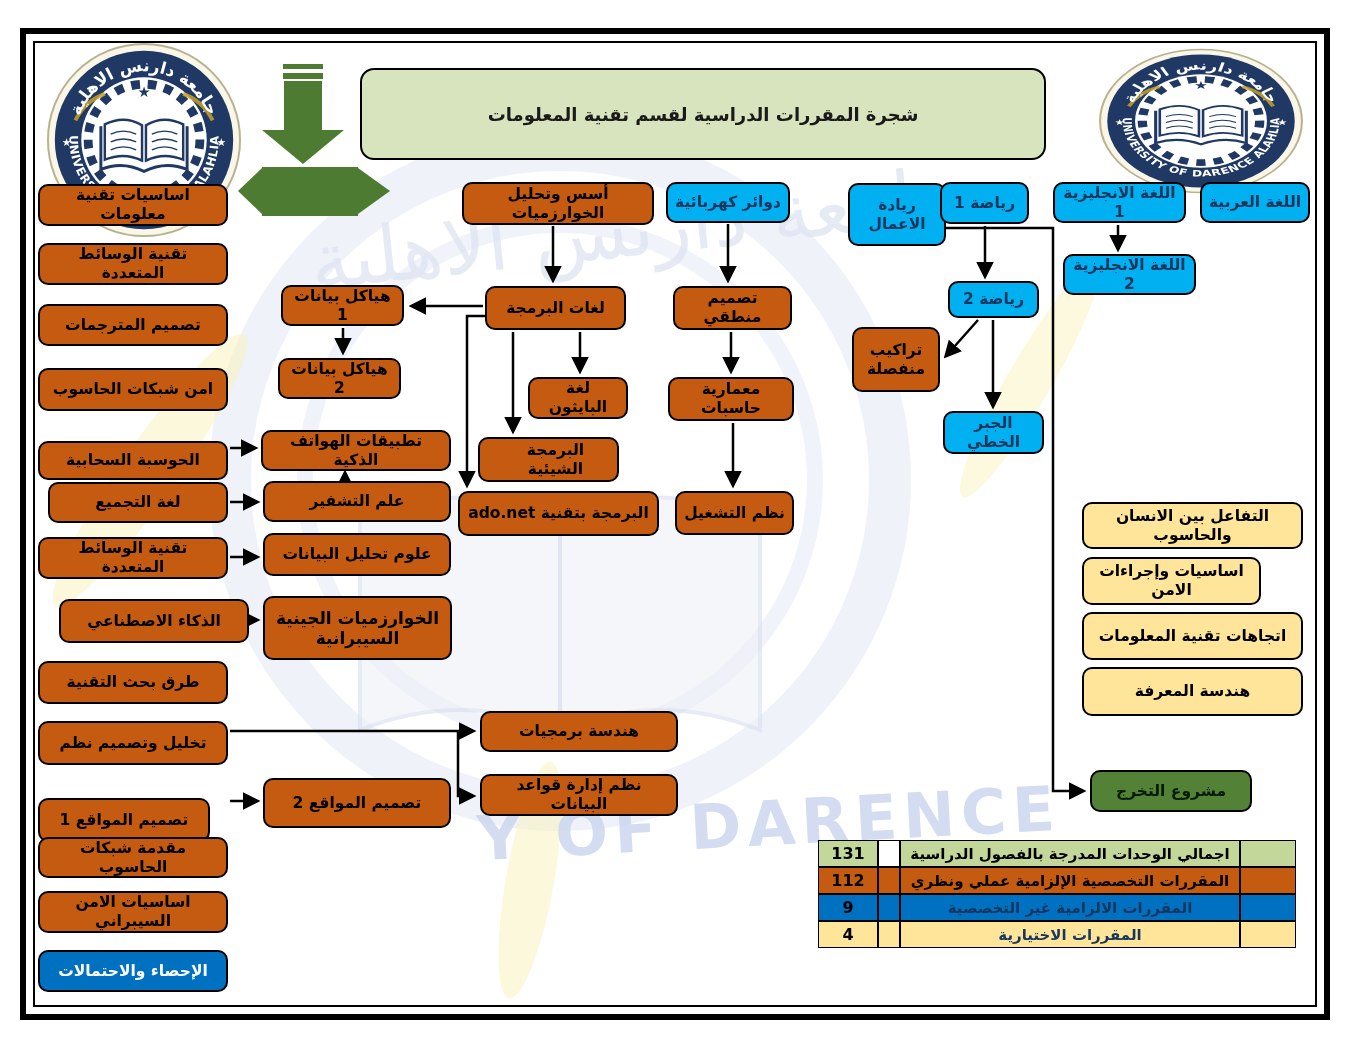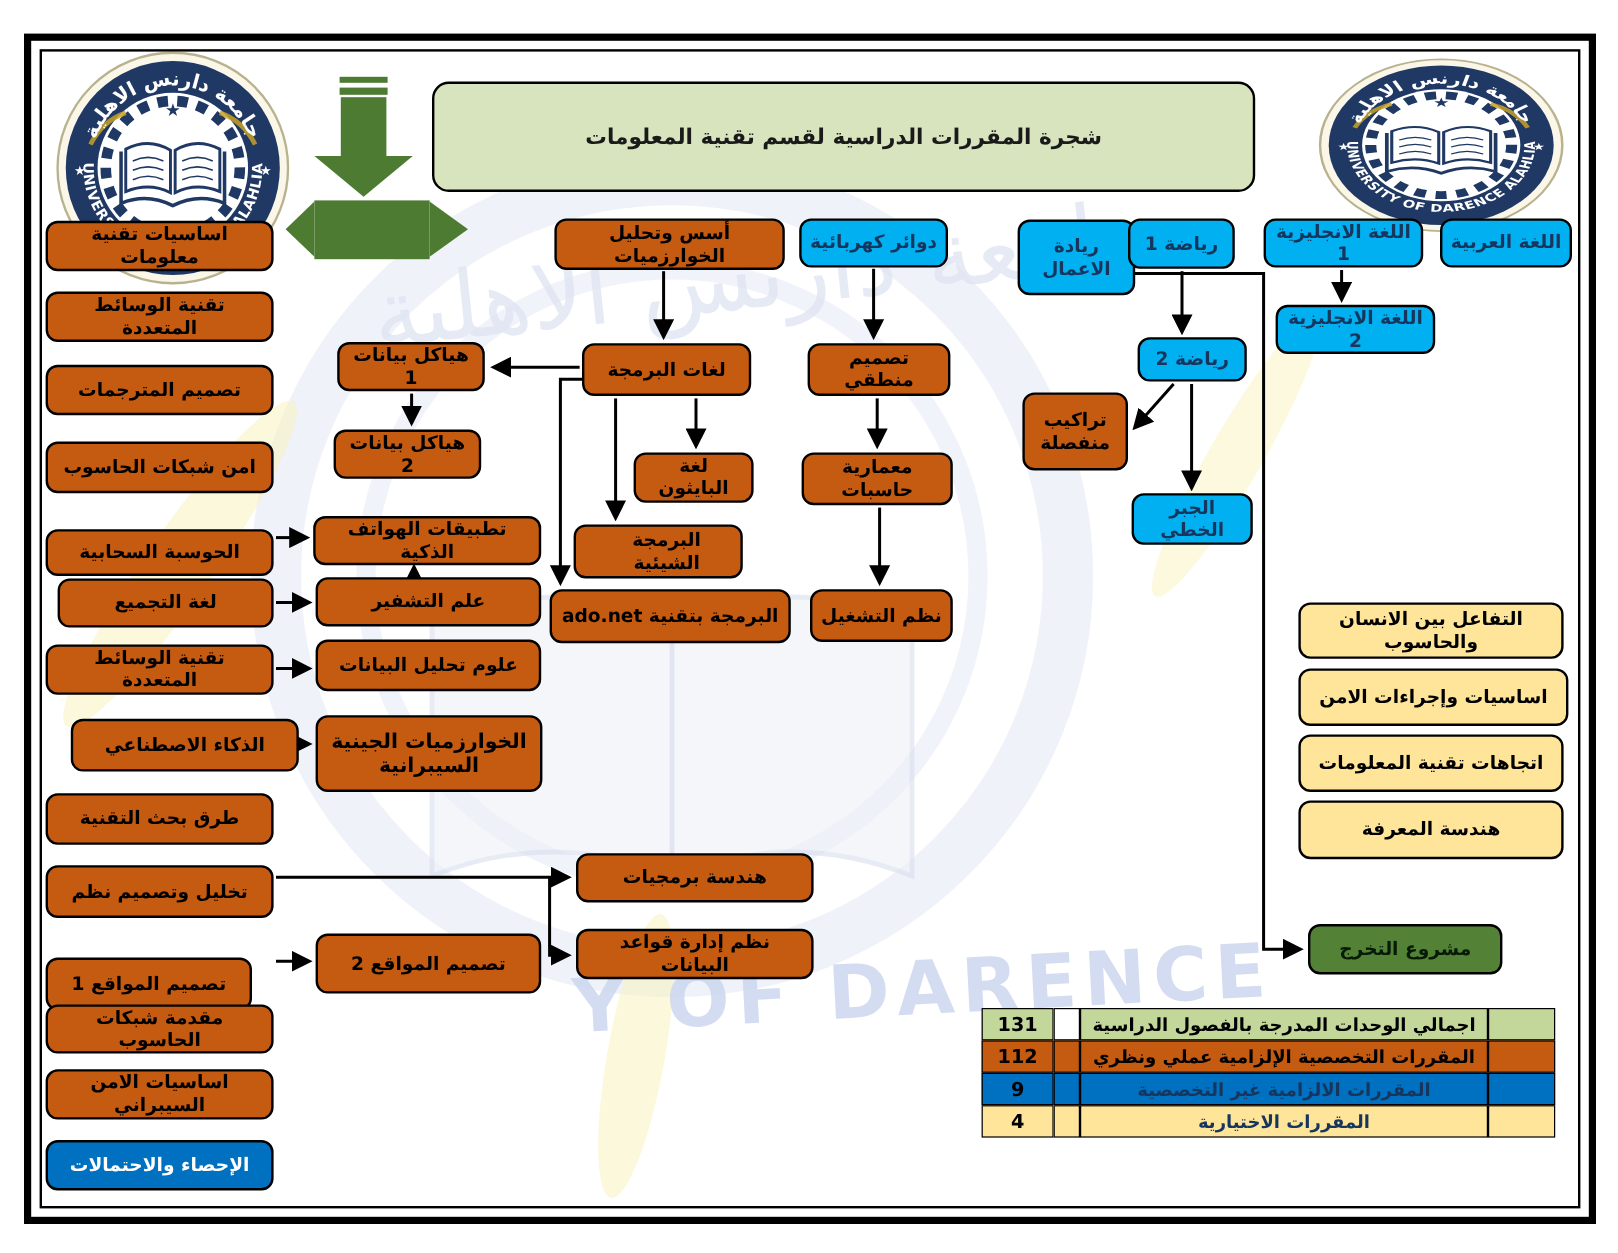--- a/index.html
+++ b/index.html
@@ -185,21 +185,21 @@
       <div class="node specialized" style="left: 263px; top: 778px; width: 188px; height: 50px;">تصميم المواقع 2</div>
       <div class="node general" style="left: 848px; top: 183px; width: 98px; height: 63px;">ريادة الاعمال</div>
       <div class="node general" style="left: 940px; top: 182px; width: 89px; height: 42px;">رياضة 1</div>
       <div class="node general" style="left: 1053px; top: 182px; width: 133px; height: 41px;">اللغة الانجليزية 1</div>
       <div class="node general" style="left: 1200px; top: 182px; width: 110px; height: 41px;">اللغة العربية</div>
       <div class="node general" style="left: 1063px; top: 254px; width: 133px; height: 41px;">اللغة الانجليزية 2</div>
       <div class="node general" style="left: 948px; top: 281px; width: 91px; height: 37px;">رياضة 2</div>
       <div class="node specialized" style="left: 852px; top: 327px; width: 88px; height: 65px;">تراكيب منفصلة</div>
       <div class="node general" style="left: 943px; top: 411px; width: 101px; height: 43px;">الجبر الخطي</div>
       <div class="node elective" style="left: 1082px; top: 502px; width: 221px; height: 47px;">التفاعل بين الانسان والحاسوب</div>
-      <div class="node elective" style="left: 1082px; top: 557px; width: 225px; height: 48px;">اساسيات وإجراءات الامن</div>
+      <div class="node elective" style="left: 1082px; top: 557px; width: 179px; height: 48px;">اساسيات وإجراءات الامن</div>
       <div class="node elective" style="left: 1082px; top: 612px; width: 221px; height: 48px;">اتجاهات تقنية المعلومات</div>
       <div class="node elective" style="left: 1082px; top: 667px; width: 221px; height: 49px;">هندسة المعرفة</div>
       <div class="node project" style="left: 1090px; top: 770px; width: 162px; height: 42px;">مشروع التخرج</div>
     </div>
 
   <div class="legend" id="legend-table">
       <div class="l-row cat-total">
         <div class="l-val">131</div>
         <div class="l-gap"></div>
         <div class="l-label">اجمالي الوحدات المدرجة بالفصول الدراسية</div>

